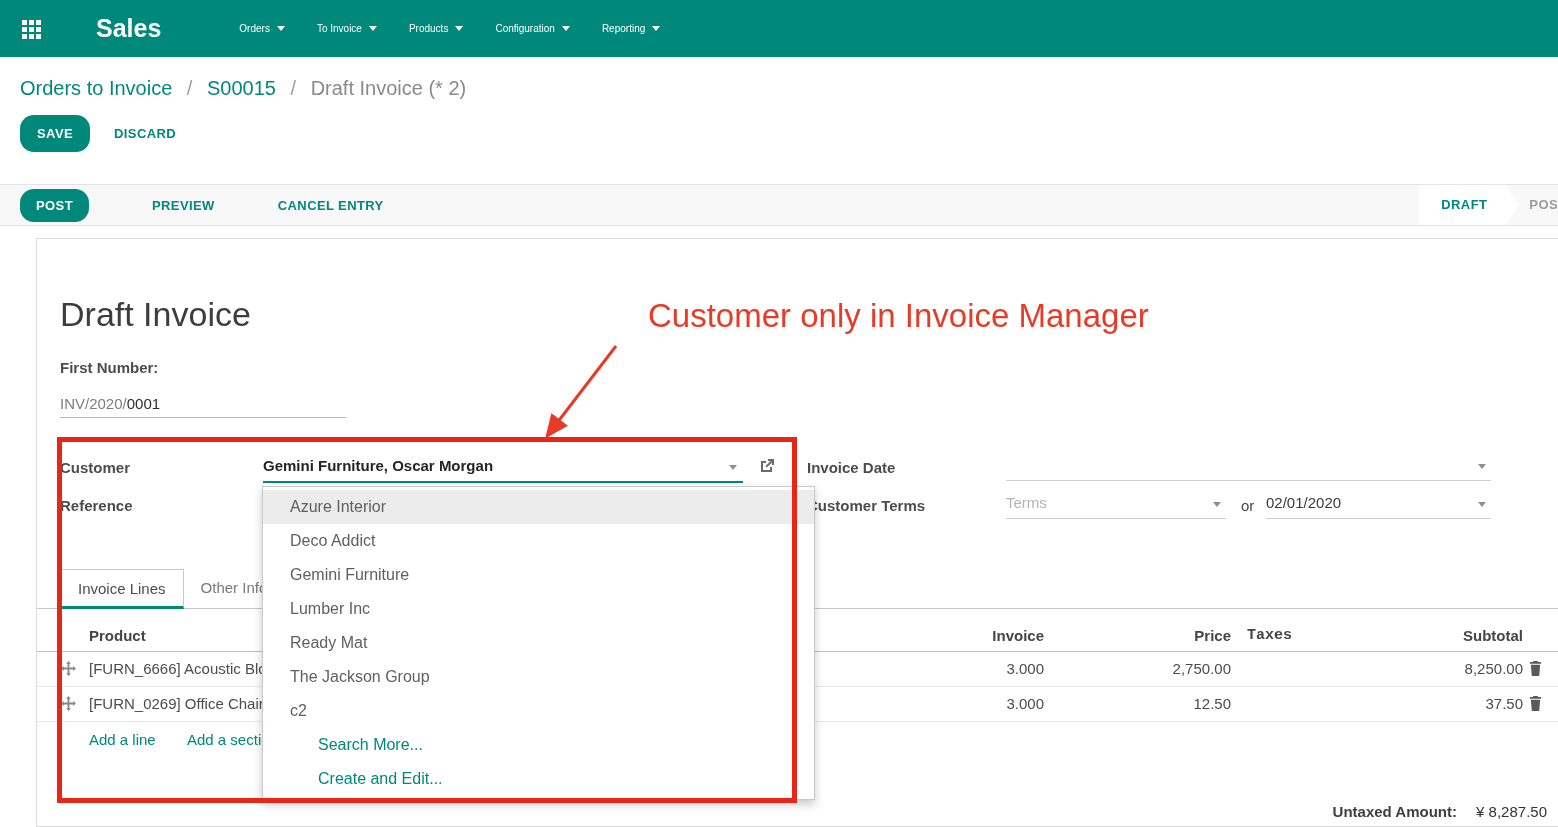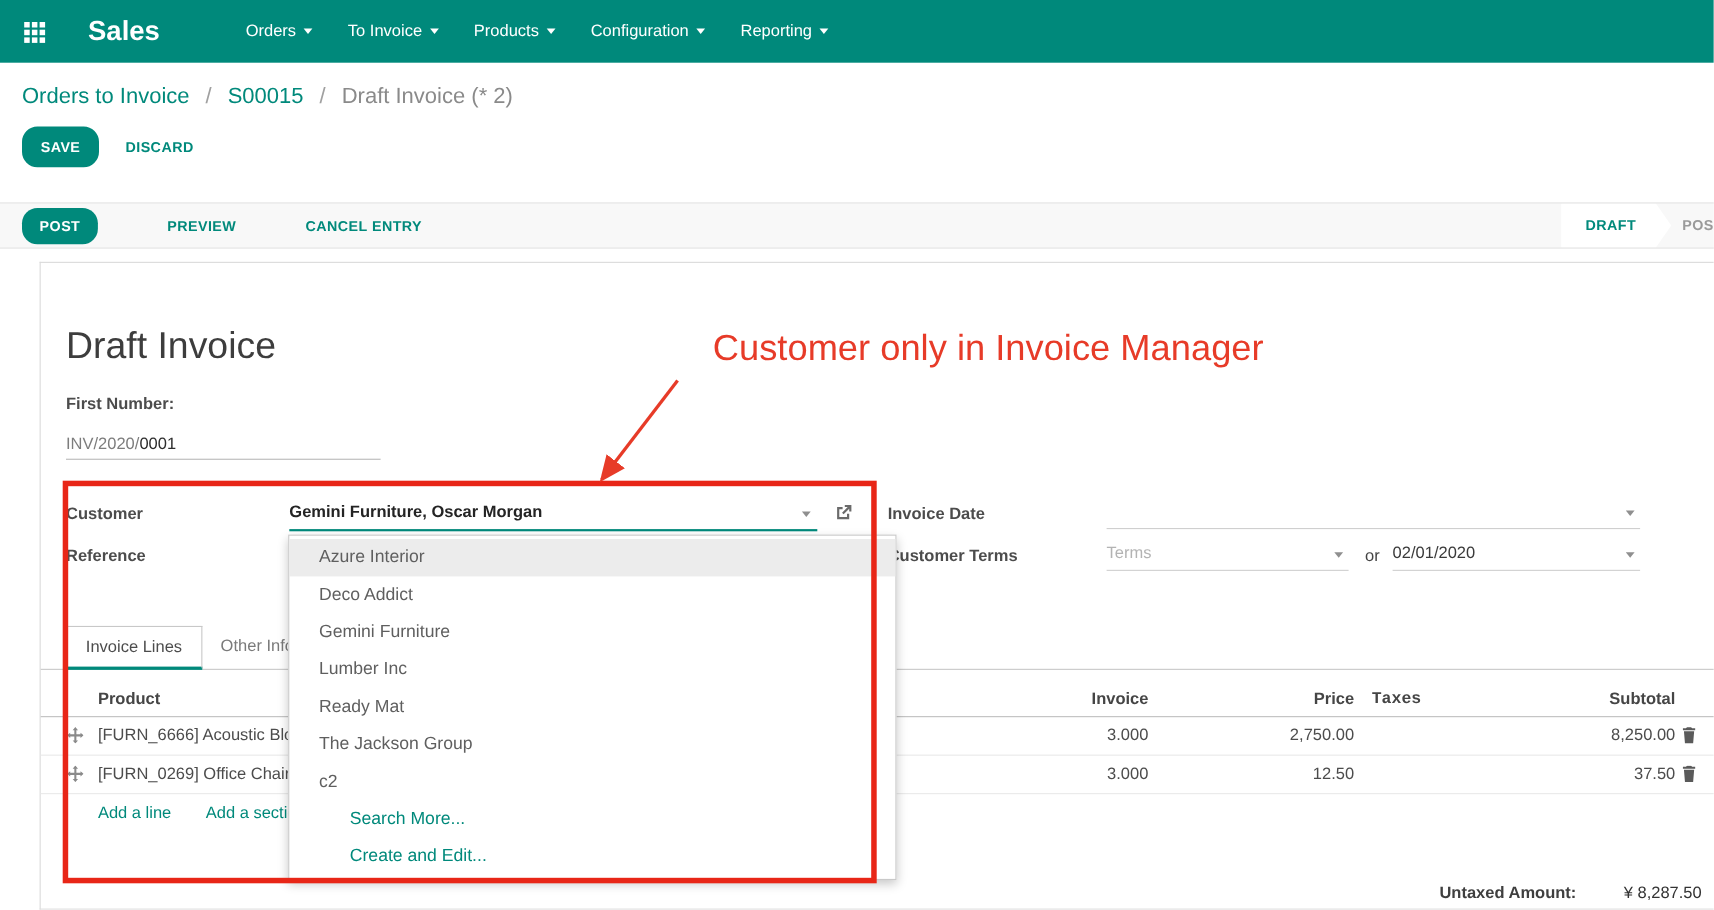--- a/index.html
+++ b/index.html
@@ -8,23 +8,23 @@
     font-family:"Liberation Sans", sans-serif;
     background:#fff; color:#4c4c4c;
     position:relative; overflow:hidden;
   }
 
   
   .topbar { height:57px; background:var(--accent); display:flex; align-items:center; padding:0 20px; }
   .grid-btn { width:28px; height:22px; cursor:pointer; }
   .grid-glyph { position:relative; display:block; width:5px; height:5px; background:#fff; margin:2px 0 0 2px;
     box-shadow:7px 0 #fff,14px 0 #fff,0 7px #fff,7px 7px #fff,14px 7px #fff,0 14px #fff,7px 14px #fff,14px 14px #fff; }
-  .app-name { color:#fff; font-size:25px; font-weight:bold; margin-left:32px; cursor:pointer; }
+  .app-name { color:#fff; font-size:25px; font-weight:bold; margin-left:48px; cursor:pointer; }
   .menus { display:flex; margin-left:62px; }
-  .menu { color:#fff; font-size:15px; padding:4px 16px; display:flex; align-items:center; gap:7px; cursor:pointer; height:57px; }
+  .menu { color:#fff; font-size:10px; padding:4px 16px; display:flex; align-items:center; gap:7px; cursor:pointer; height:57px; }
   .caret-w { width:0; height:0; border-left:4px solid transparent; border-right:4px solid transparent; border-top:5px solid #fff; }
   .caret-g { width:0; height:0; border-left:4px solid transparent; border-right:4px solid transparent; border-top:5px solid #8f8f8f; }
 
   
   .breadcrumb { padding:20px 16px 0 20px; font-size:20px; }
   .breadcrumb .bc-link { color:var(--accent); cursor:pointer; }
   .breadcrumb .sep { color:#a0a0a0; margin:0 9px; }
   .breadcrumb .current { color:#8a8a8a; }
 
   
@@ -80,21 +80,21 @@
   .col-taxes { left:1210px; width:120px;font-family:Liberation Mono, monospace; }
   .col-subtotal { left:1300px; width:186px; text-align:right; }
   .cell-handle { left:24px; top:9px !important; cursor:grab; }
   .cell-trash { left:1492px; top:9px !important; cursor:pointer; }
   .add-row { left:0; top:492px; width:100%; font-size:15px; }
   .add-link { color:var(--accent); cursor:pointer; }
   .add-line { left:52px; }
   .add-section { left:150px; }
 
   
-  .totals-label { left:1176px; top:564px; width:220px; text-align:right; font-size:15px; font-weight:bold; color:#3f3f3f; }
+  .totals-label { left:1200px; top:564px; width:220px; text-align:right; font-size:15px; font-weight:bold; color:#3f3f3f; }
   .totals-value { left:1392px; top:564px; width:118px; text-align:right; font-size:15px; color:#333; }
 
   
   .dropdown { position:absolute; left:262px; top:486px; width:553px; background:#fff; border:1px solid #c9c9c9;
     box-shadow:0 4px 9px rgba(0,0,0,.22); z-index:50; padding:3px 0; }
   .dd-item { height:34px; line-height:34px; padding-left:27px; font-size:16px; color:#5f5f5f; cursor:pointer; }
   .dd-item.hl { background:#ececec; }
   .dd-action { height:34px; line-height:34px; padding-left:55px; font-size:16px; color:var(--accent); cursor:pointer; }
 
   

